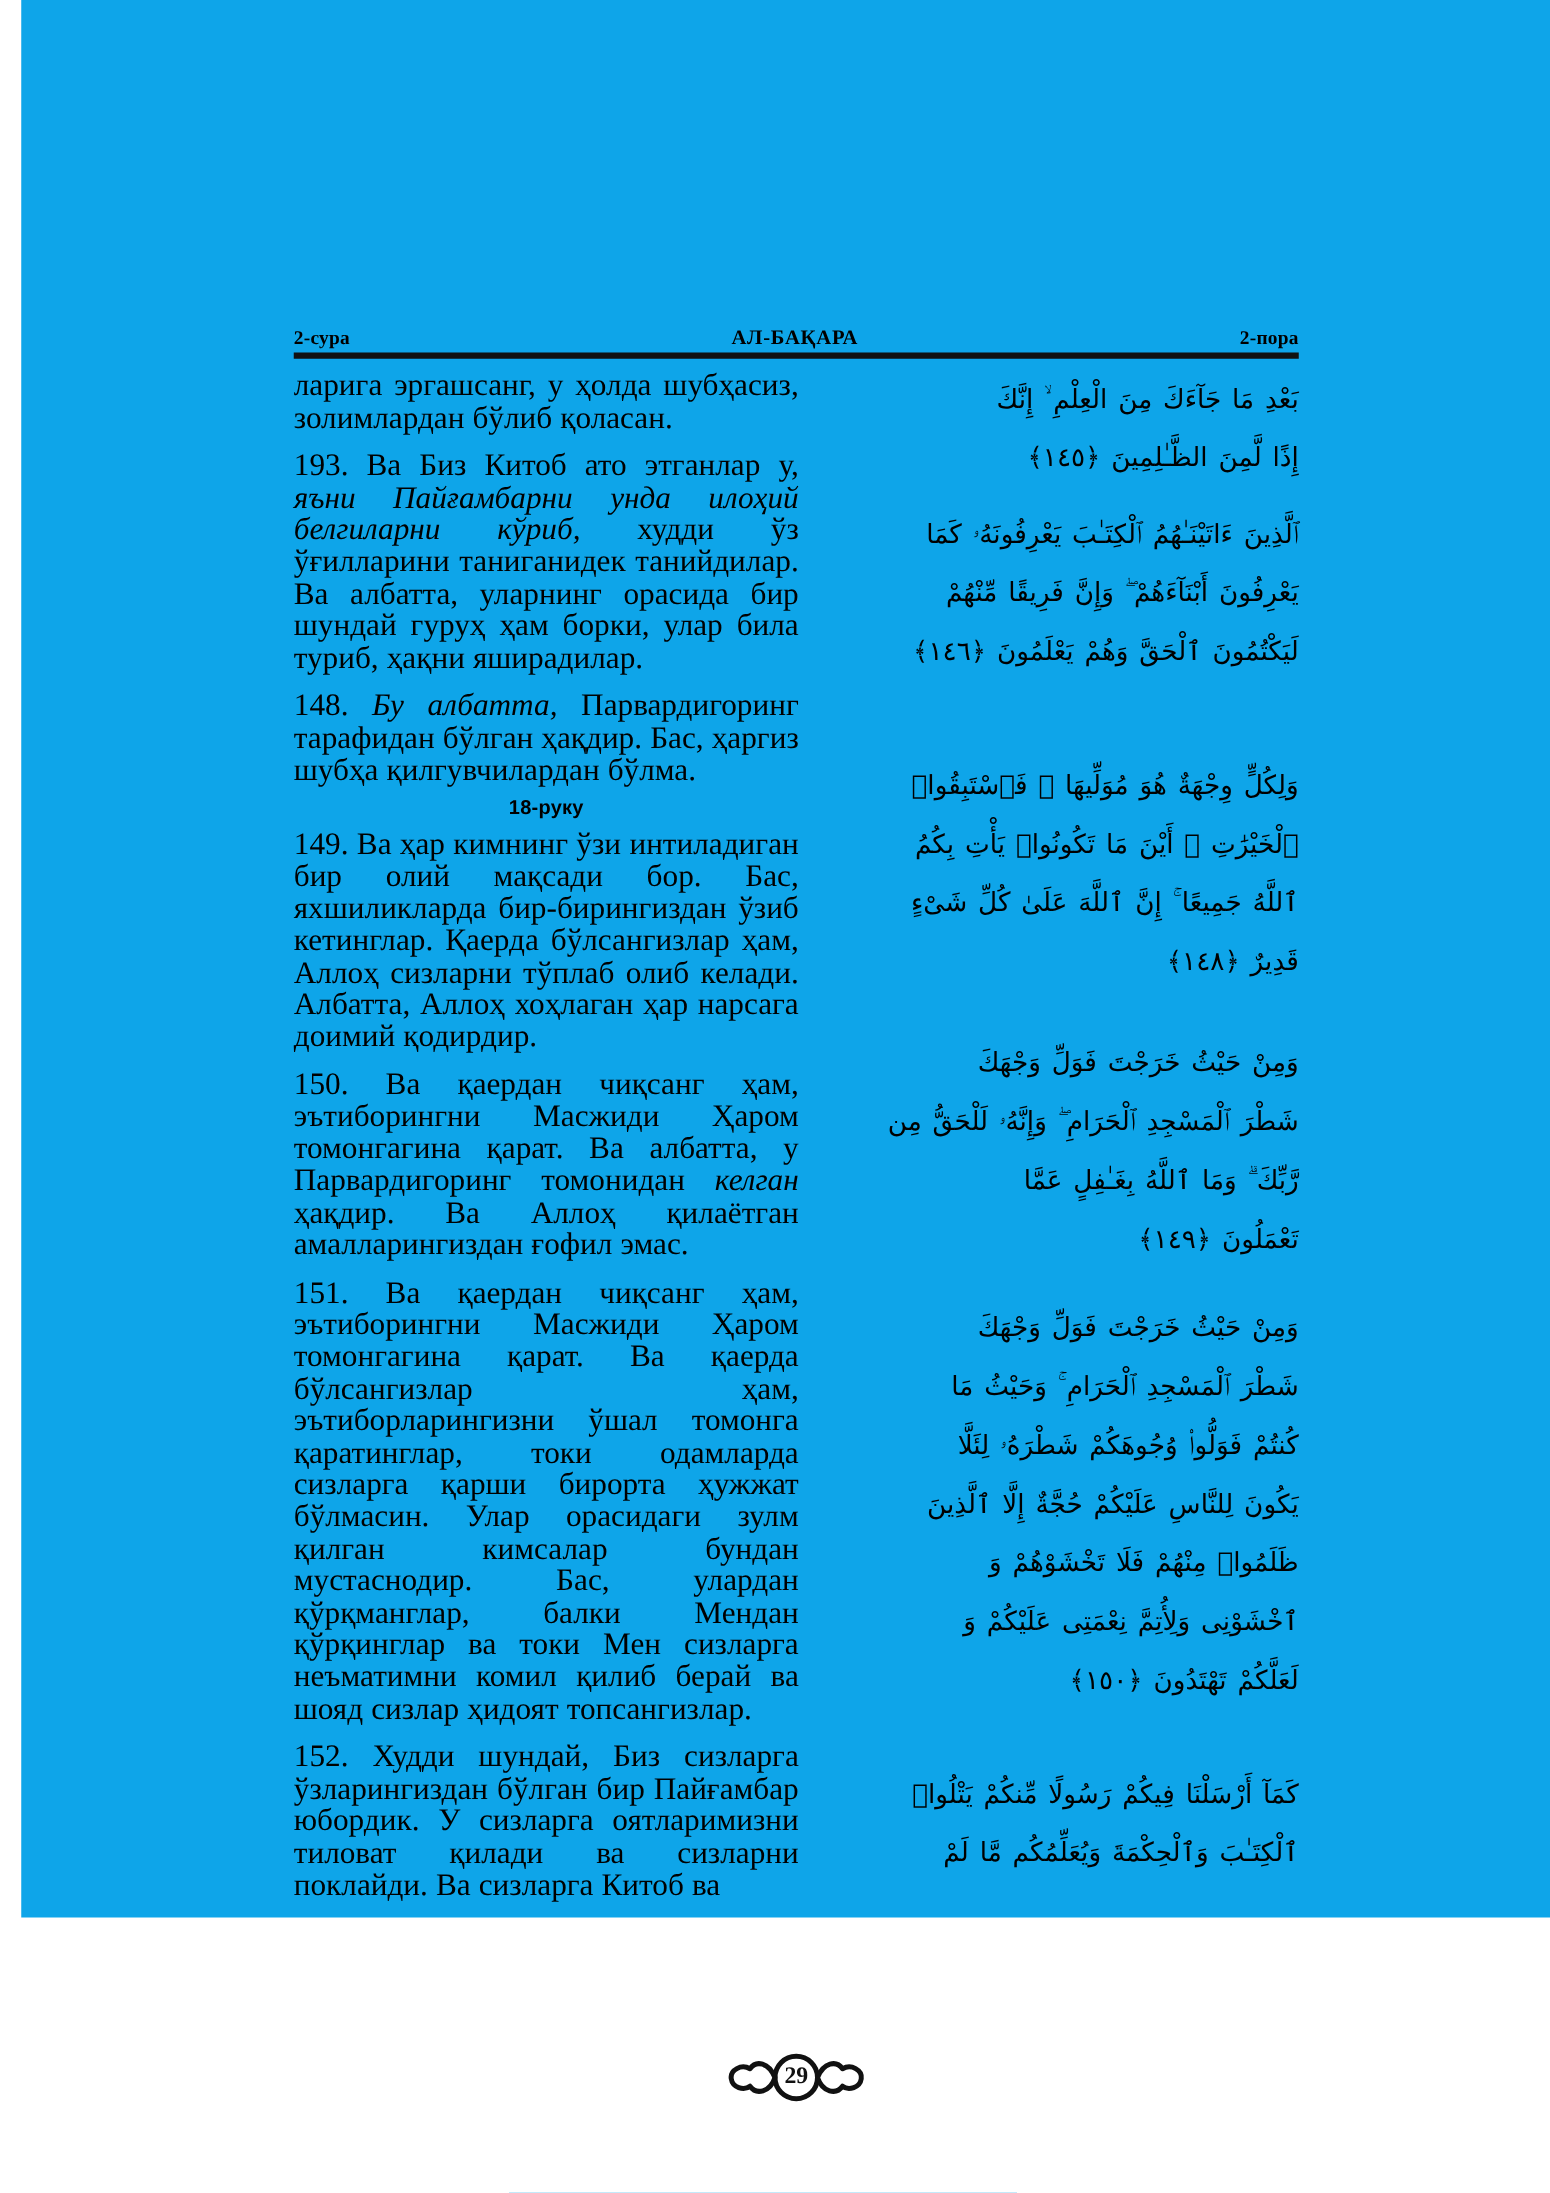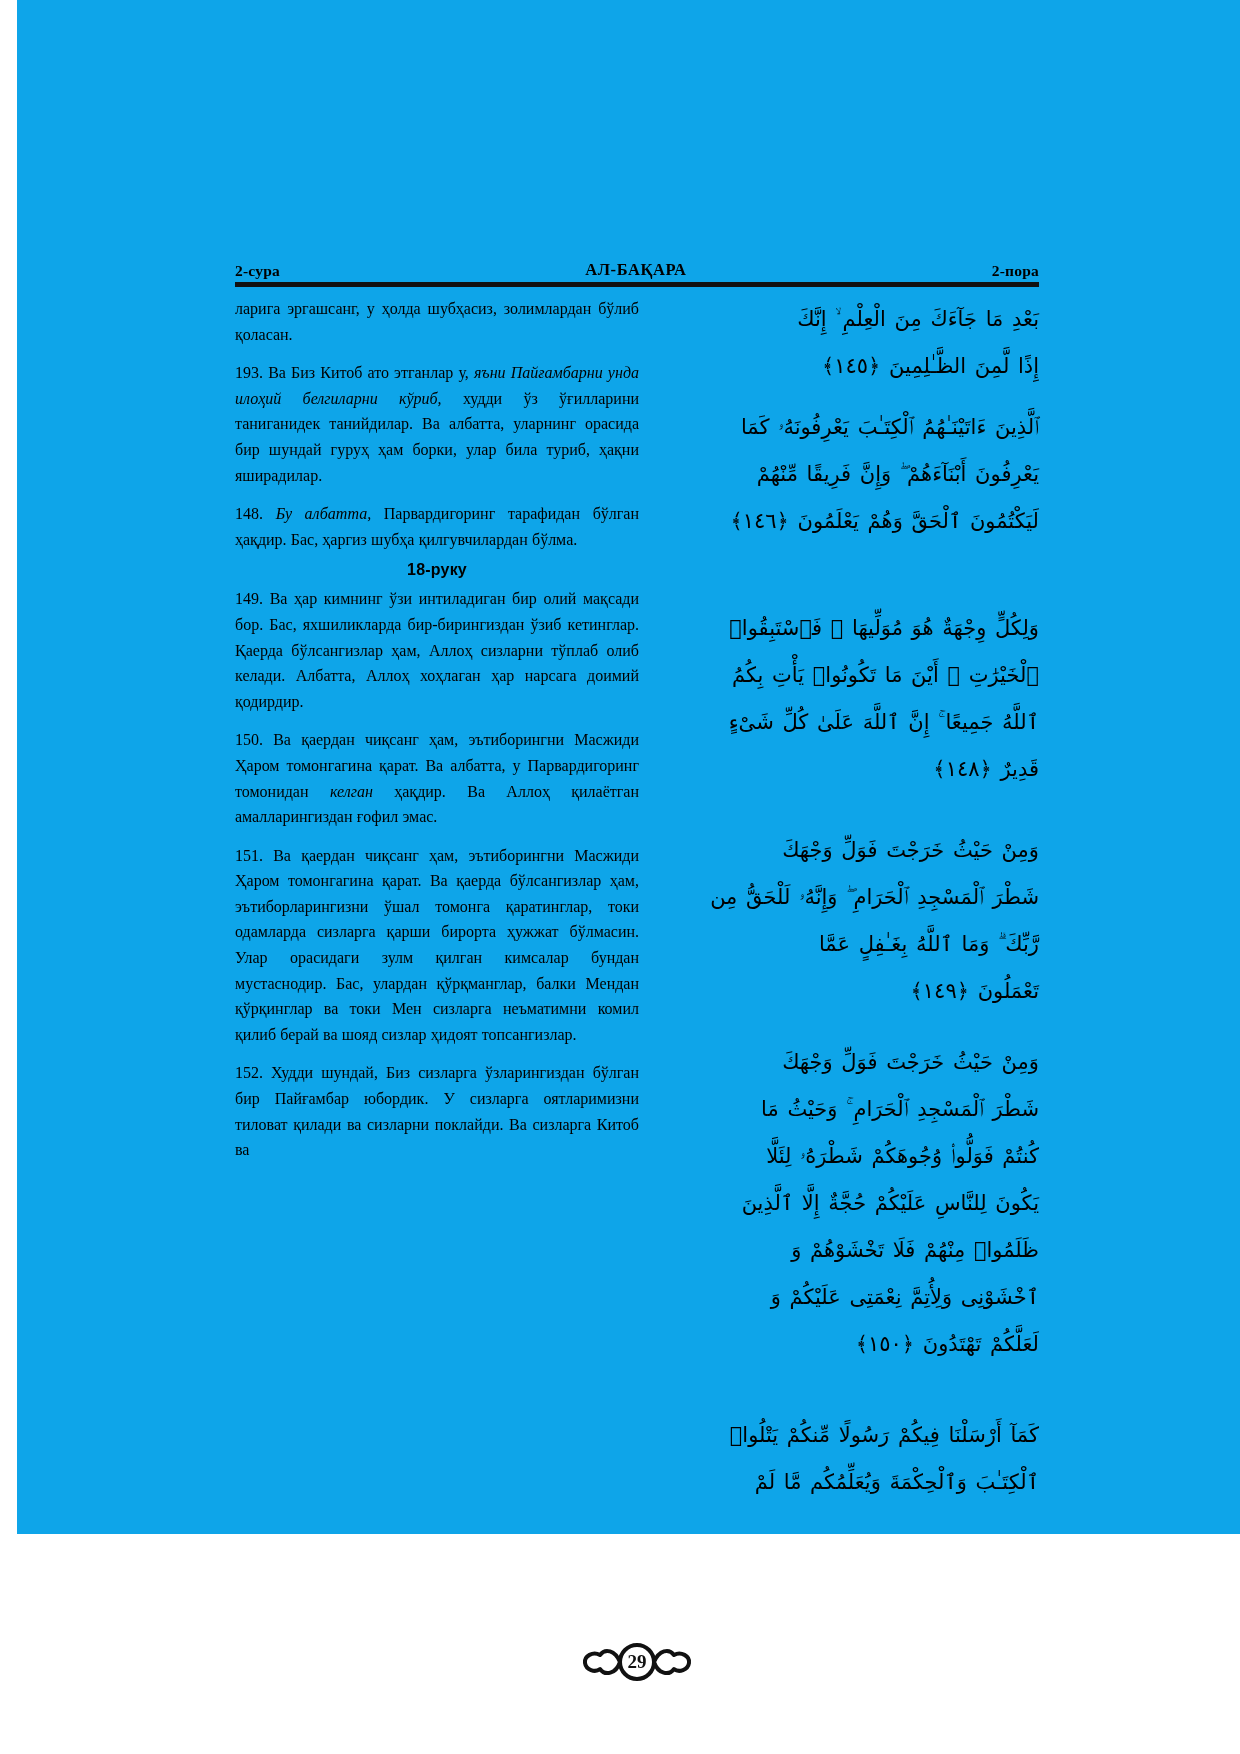--- a/index.html
+++ b/index.html
@@ -72,21 +72,21 @@
   .col-ar {
     position: absolute;
     right: 0;
     top: 0;
     width: 378px;
   }
 
   
   .uz-para {
     font-family: "Liberation Serif", "DejaVu Serif", serif;
-    font-size: 16px;
+    font-size: 25px;
     line-height: 25.6px;
     text-align: justify;
     text-align-last: left;
     margin: 0 0 13px 0;
     hyphens: manual;
     word-spacing: 0.2px;
   }
   .uz-para.tight { margin-bottom: 0; }
   .uz-para i { font-style: italic; }
 

